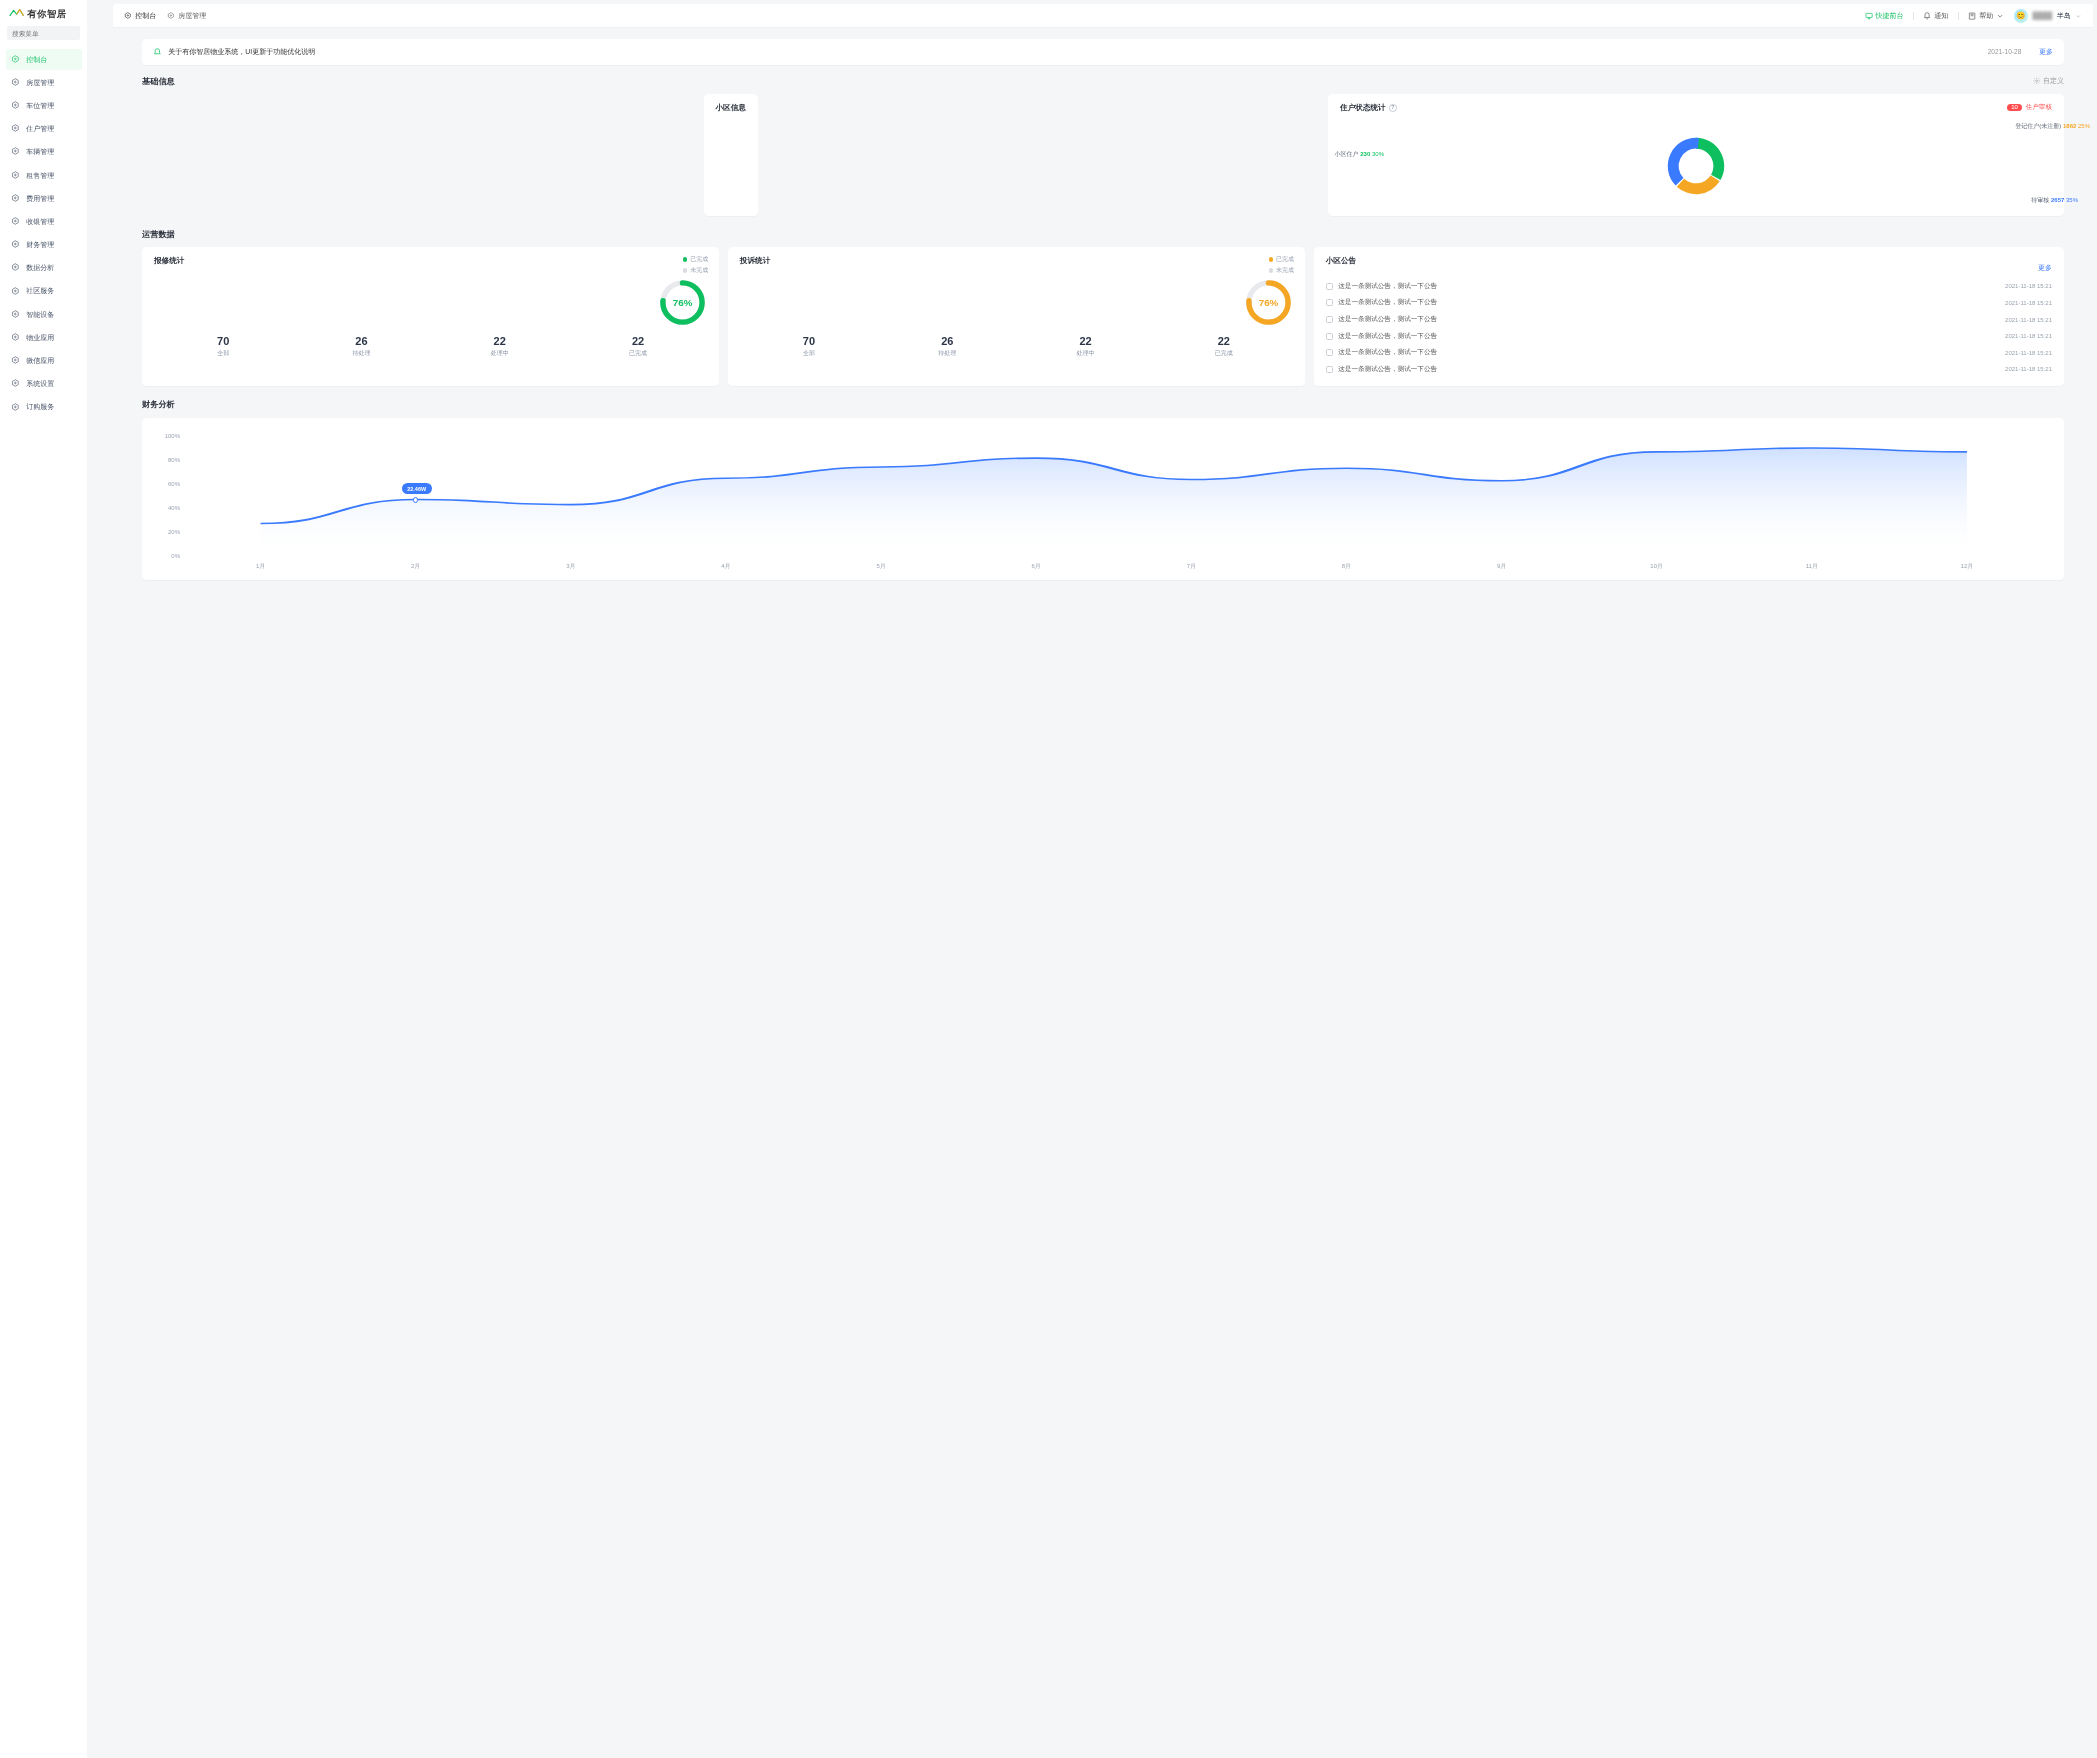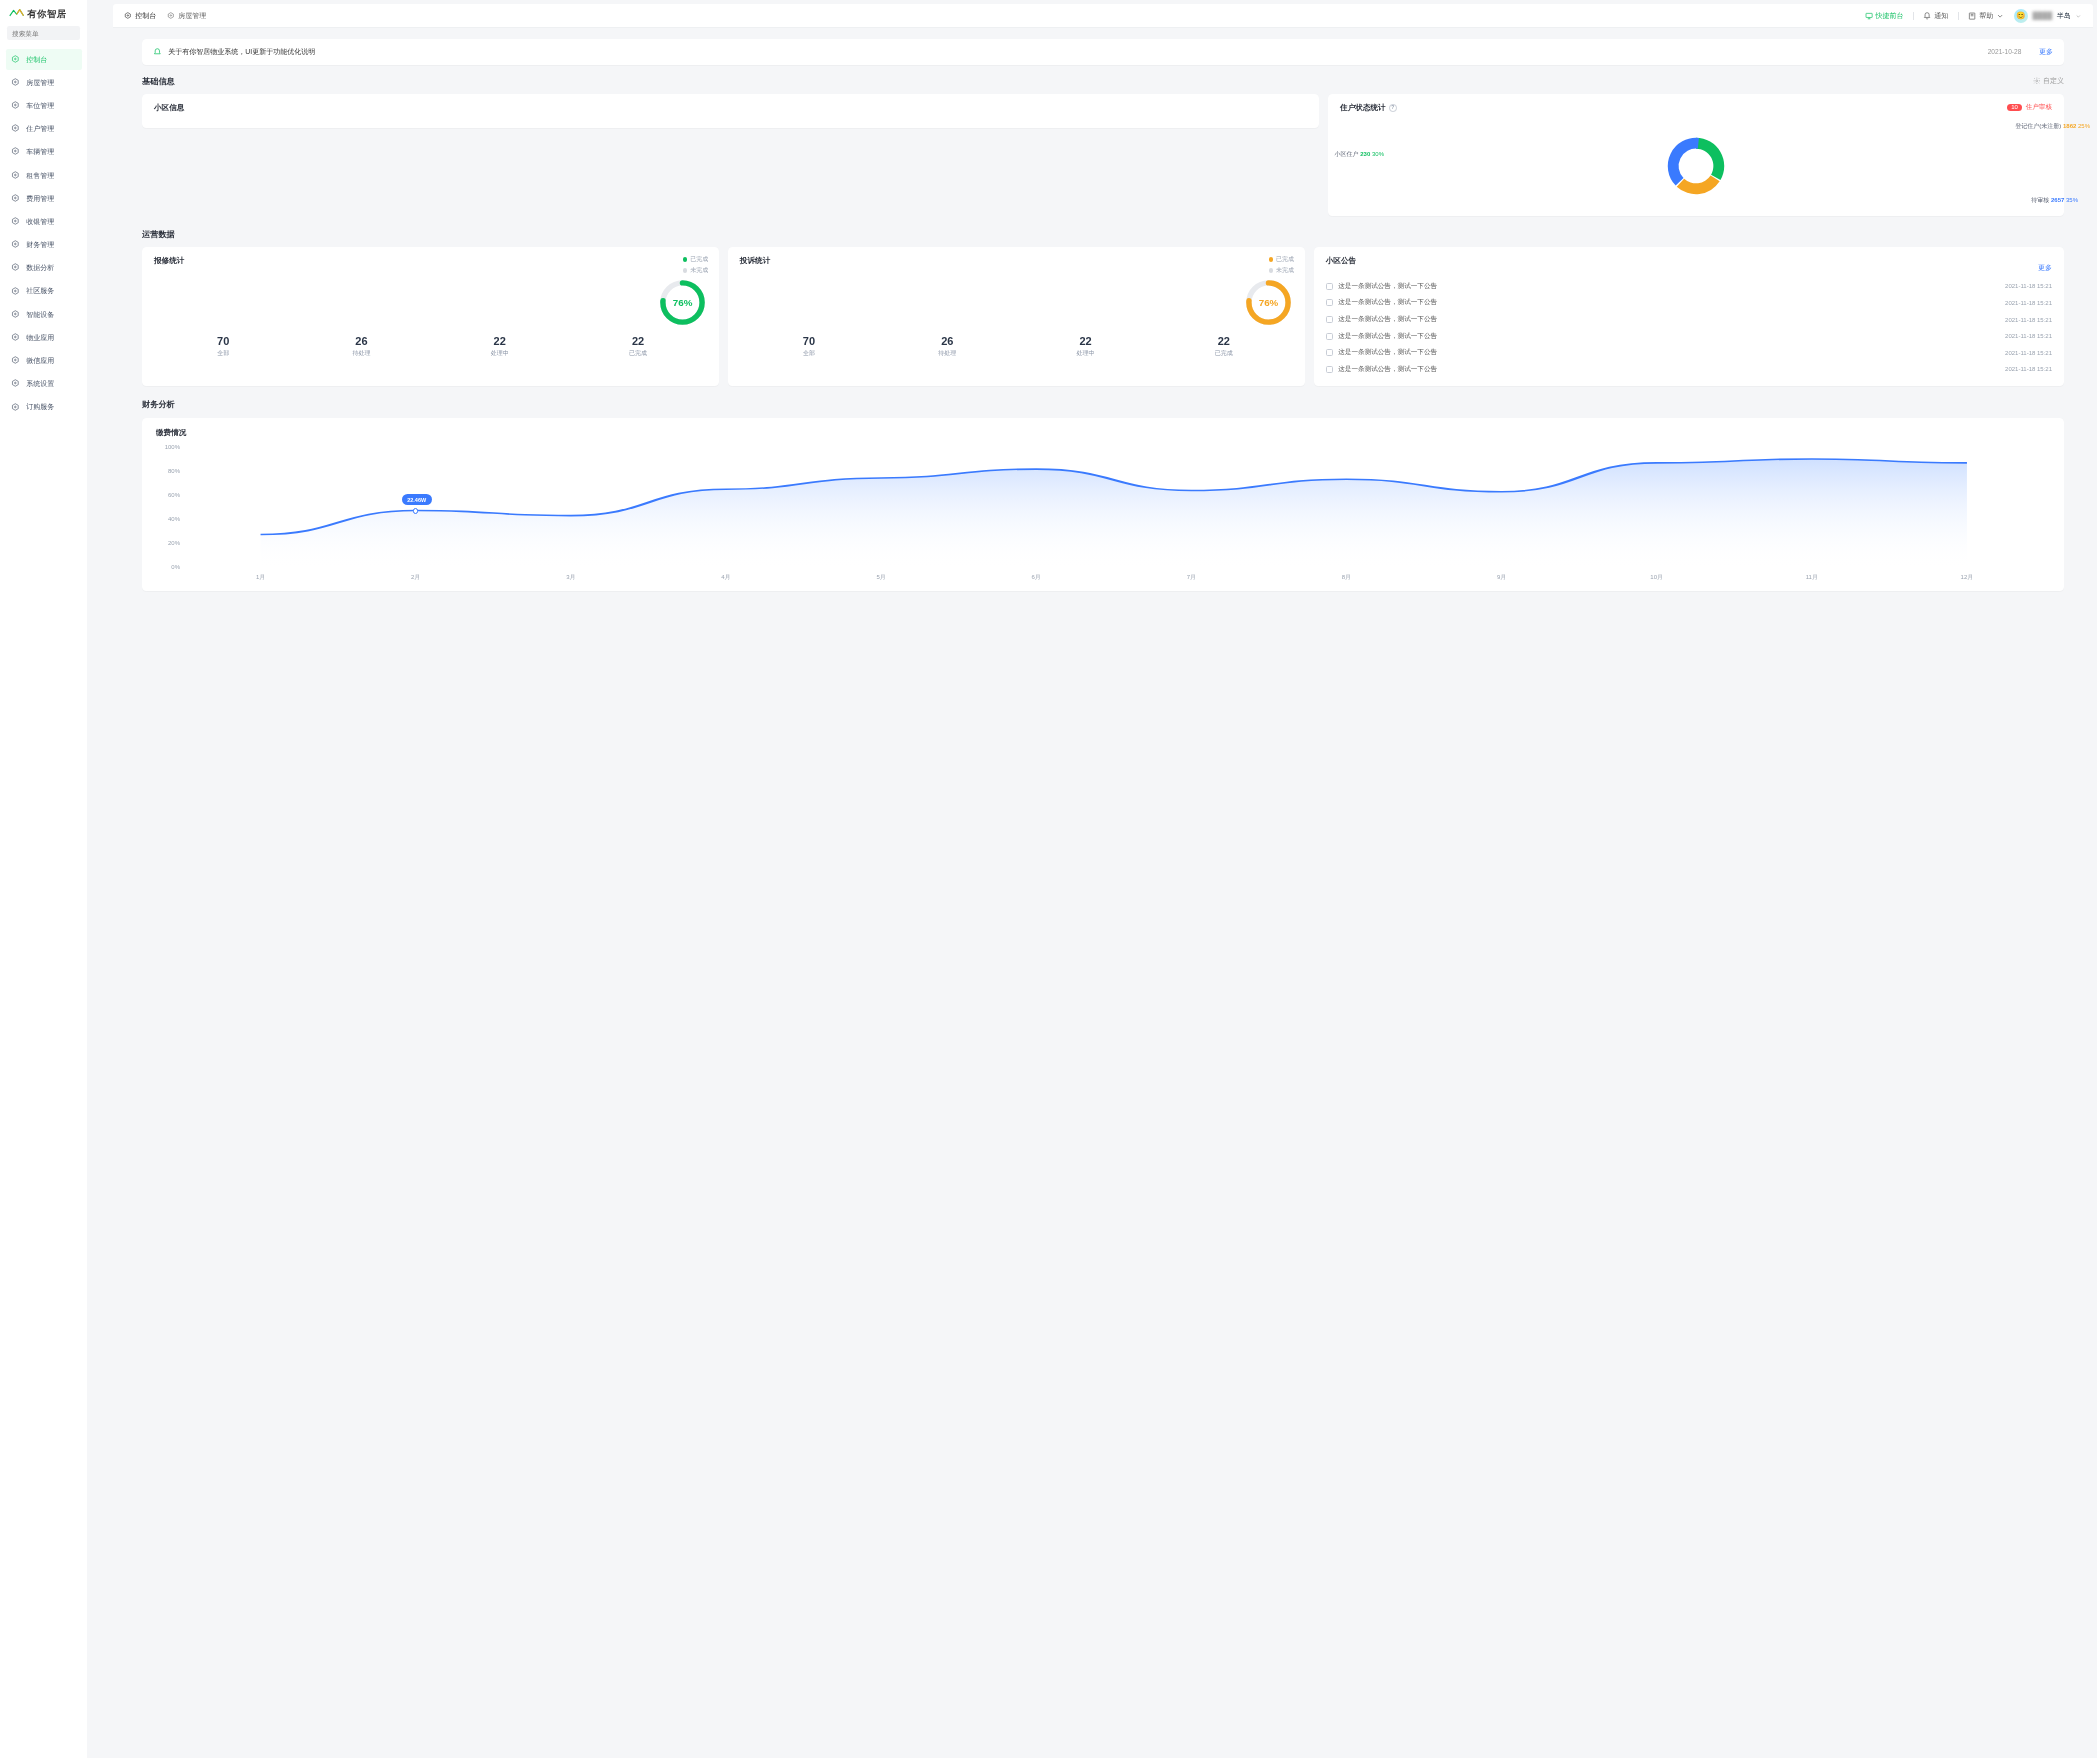--- a/index.html
+++ b/index.html
@@ -50,21 +50,21 @@
 .section-head { display: flex; align-items: center; justify-content: space-between; margin: 4.4px 0 7.6px; }
 .section-head h2 { font-size: 8.2px; font-weight: 600; color: #2a2f3a; }
 .section-head .customize { color: #999; font-size: 7px; display: flex; align-items: center; gap: 2.7px; cursor: pointer; }
 
 
 .card { background: #fff; border-radius: 4.4px; padding: 8.7px 12px; box-shadow: 0 0.5px 1.1px rgba(0,0,0,0.03); }
 .card h3 { font-size: 7.6px; font-weight: 600; color: #2a2f3a; margin-bottom: 6.6px; }
 
 
 .basic-row { display: grid; grid-template-columns: 1.6fr 1fr; gap: 8.7px; margin-bottom: 13px; }
-.basic-left { display: flex; flex-direction: column; gap: 8.7px; }
+.basic-left { display: flex; flex-direction: row; gap: 8.7px; justify-content: center; }
 .stats-grid { display: grid; grid-template-columns: repeat(4,1fr); gap: 5.5px; }
 .stat-item .label { font-size: 6.6px; color: #8a94a6; display: flex; align-items: center; gap: 2.2px; }
 .stat-item .label::before { content: ""; width: 5.5px; height: 5.5px; border: 0.8px solid #d6dae1; border-radius: 1.1px; }
 .stat-item .value { font-size: 15.3px; font-weight: 600; color: #2a3547; margin-top: 2.2px; }
 .two-cards { display: grid; grid-template-columns: 1fr 1fr; gap: 8.7px; }
 .mini-card { position: relative; }
 .mini-card .link { position: absolute; top: 7.6px; right: 9.8px; color: #3a7afe; font-size: 6.6px; cursor: pointer; }
 
 
 .donut-head { display: flex; align-items: flex-start; justify-content: space-between; margin-bottom: 5.5px; }
@@ -480,21 +480,20 @@
                 <span class="ts">2021-11-18 15:21</span>
               </li>
             </ul>
           </div>
         </div>
 
       <div class="section-head">
         <h2>财务分析</h2>
       </div>
       <div class="card finance-card">
-        <h3>缴费情况</h3>
         <div class="chart-wrap">
           <div class="y-axis" id="y-axis">
               <div>100%</div>
               <div>80%</div>
               <div>60%</div>
               <div>40%</div>
               <div>20%</div>
               <div>0%</div>
             </div>
           <div class="plot" id="plot"><svg viewBox="0 0 900 200" preserveAspectRatio="none" style="width:100%;height:100%">

